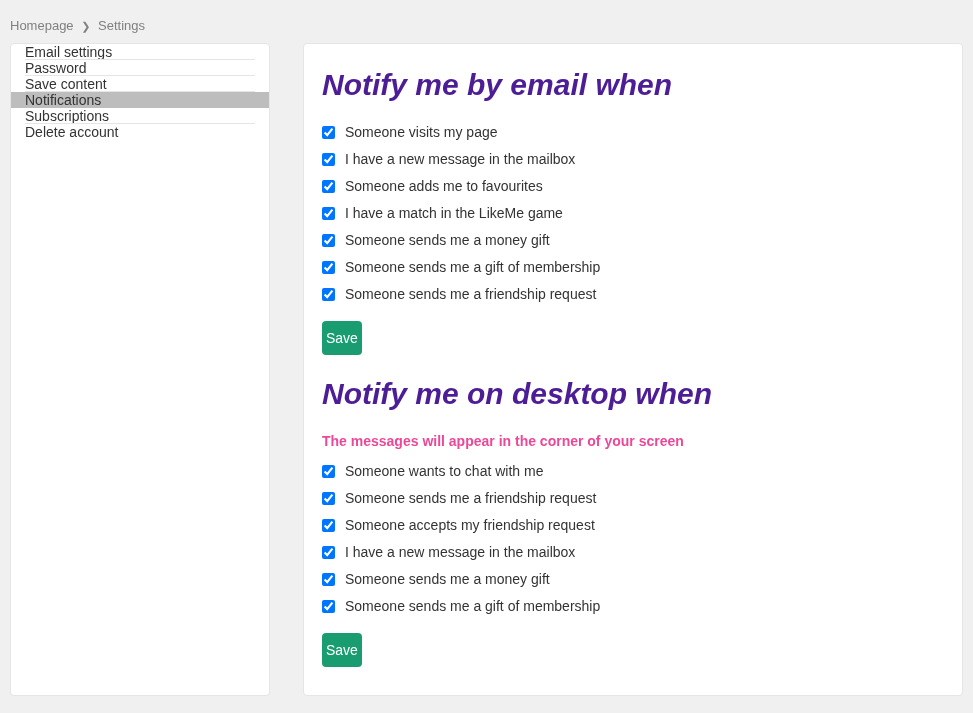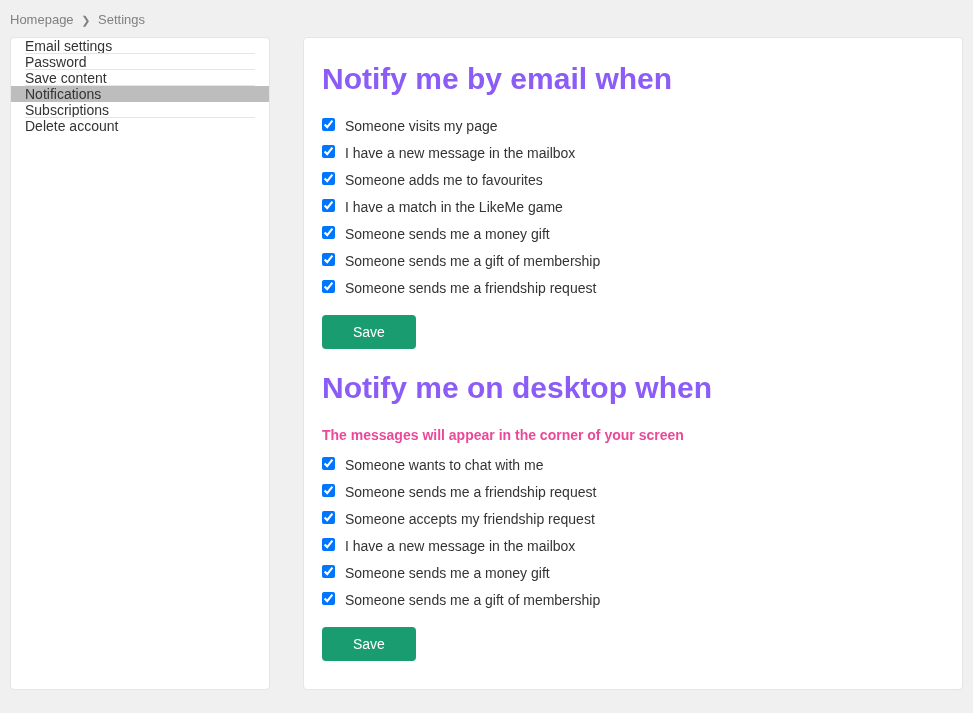--- a/index.html
+++ b/index.html
@@ -8,21 +8,21 @@
       padding: 0;
     }
     body {
       font-family: -apple-system, BlinkMacSystemFont, "Segoe UI", Helvetica, Arial, sans-serif;
       background: #f0f0f0;
       width: 973px;
       height: 713px;
       overflow: hidden;
     }
     .breadcrumb {
-      padding: 12px 10px 10px 10px;
+      padding: 18px 10px 10px 10px;
       font-size: 13px;
       color: #808080;
     }
     .breadcrumb a {
       color: #808080;
       text-decoration: none;
     }
     .breadcrumb .sep {
       margin: 0 4px;
       font-size: 11px;
@@ -65,51 +65,53 @@
     .main {
       flex: 1;
       background: #fff;
       border: 1px solid #e5e5e5;
       border-radius: 4px;
       padding: 18px 18px 28px 18px;
     }
     .section-title {
       font-size: 30px;
       font-weight: 700;
-      color: #8b5cf6;
+      color: #4c1d95;
       margin-bottom: 22px;
       margin-top: 6px;
+      font-style: italic;
     }
     .section-title.second {
       margin-top: 22px;
     }
     .subtitle {
       font-size: 14px;
       font-weight: 700;
       color: #ec4899;
       margin-bottom: 14px;
     }
     .checkbox-row {
       display: flex;
+      align-items: center;
       gap: 10px;
       margin-bottom: 11px;
       font-size: 14px;
       color: #333;
     }
     .checkbox-row input[type="checkbox"] {
       width: 13px;
       height: 13px;
       cursor: pointer;
     }
     .save-btn {
       background: #1a9c71;
       color: #fff;
       border: none;
       border-radius: 4px;
-      padding: 9px 31px;
+      padding: 9px 4px;
       font-size: 14px;
       cursor: pointer;
       margin-top: 8px;
     }
   </style>
 </head>
 <body>
 
 <div class="breadcrumb">
   <a href="#">Homepage</a>

